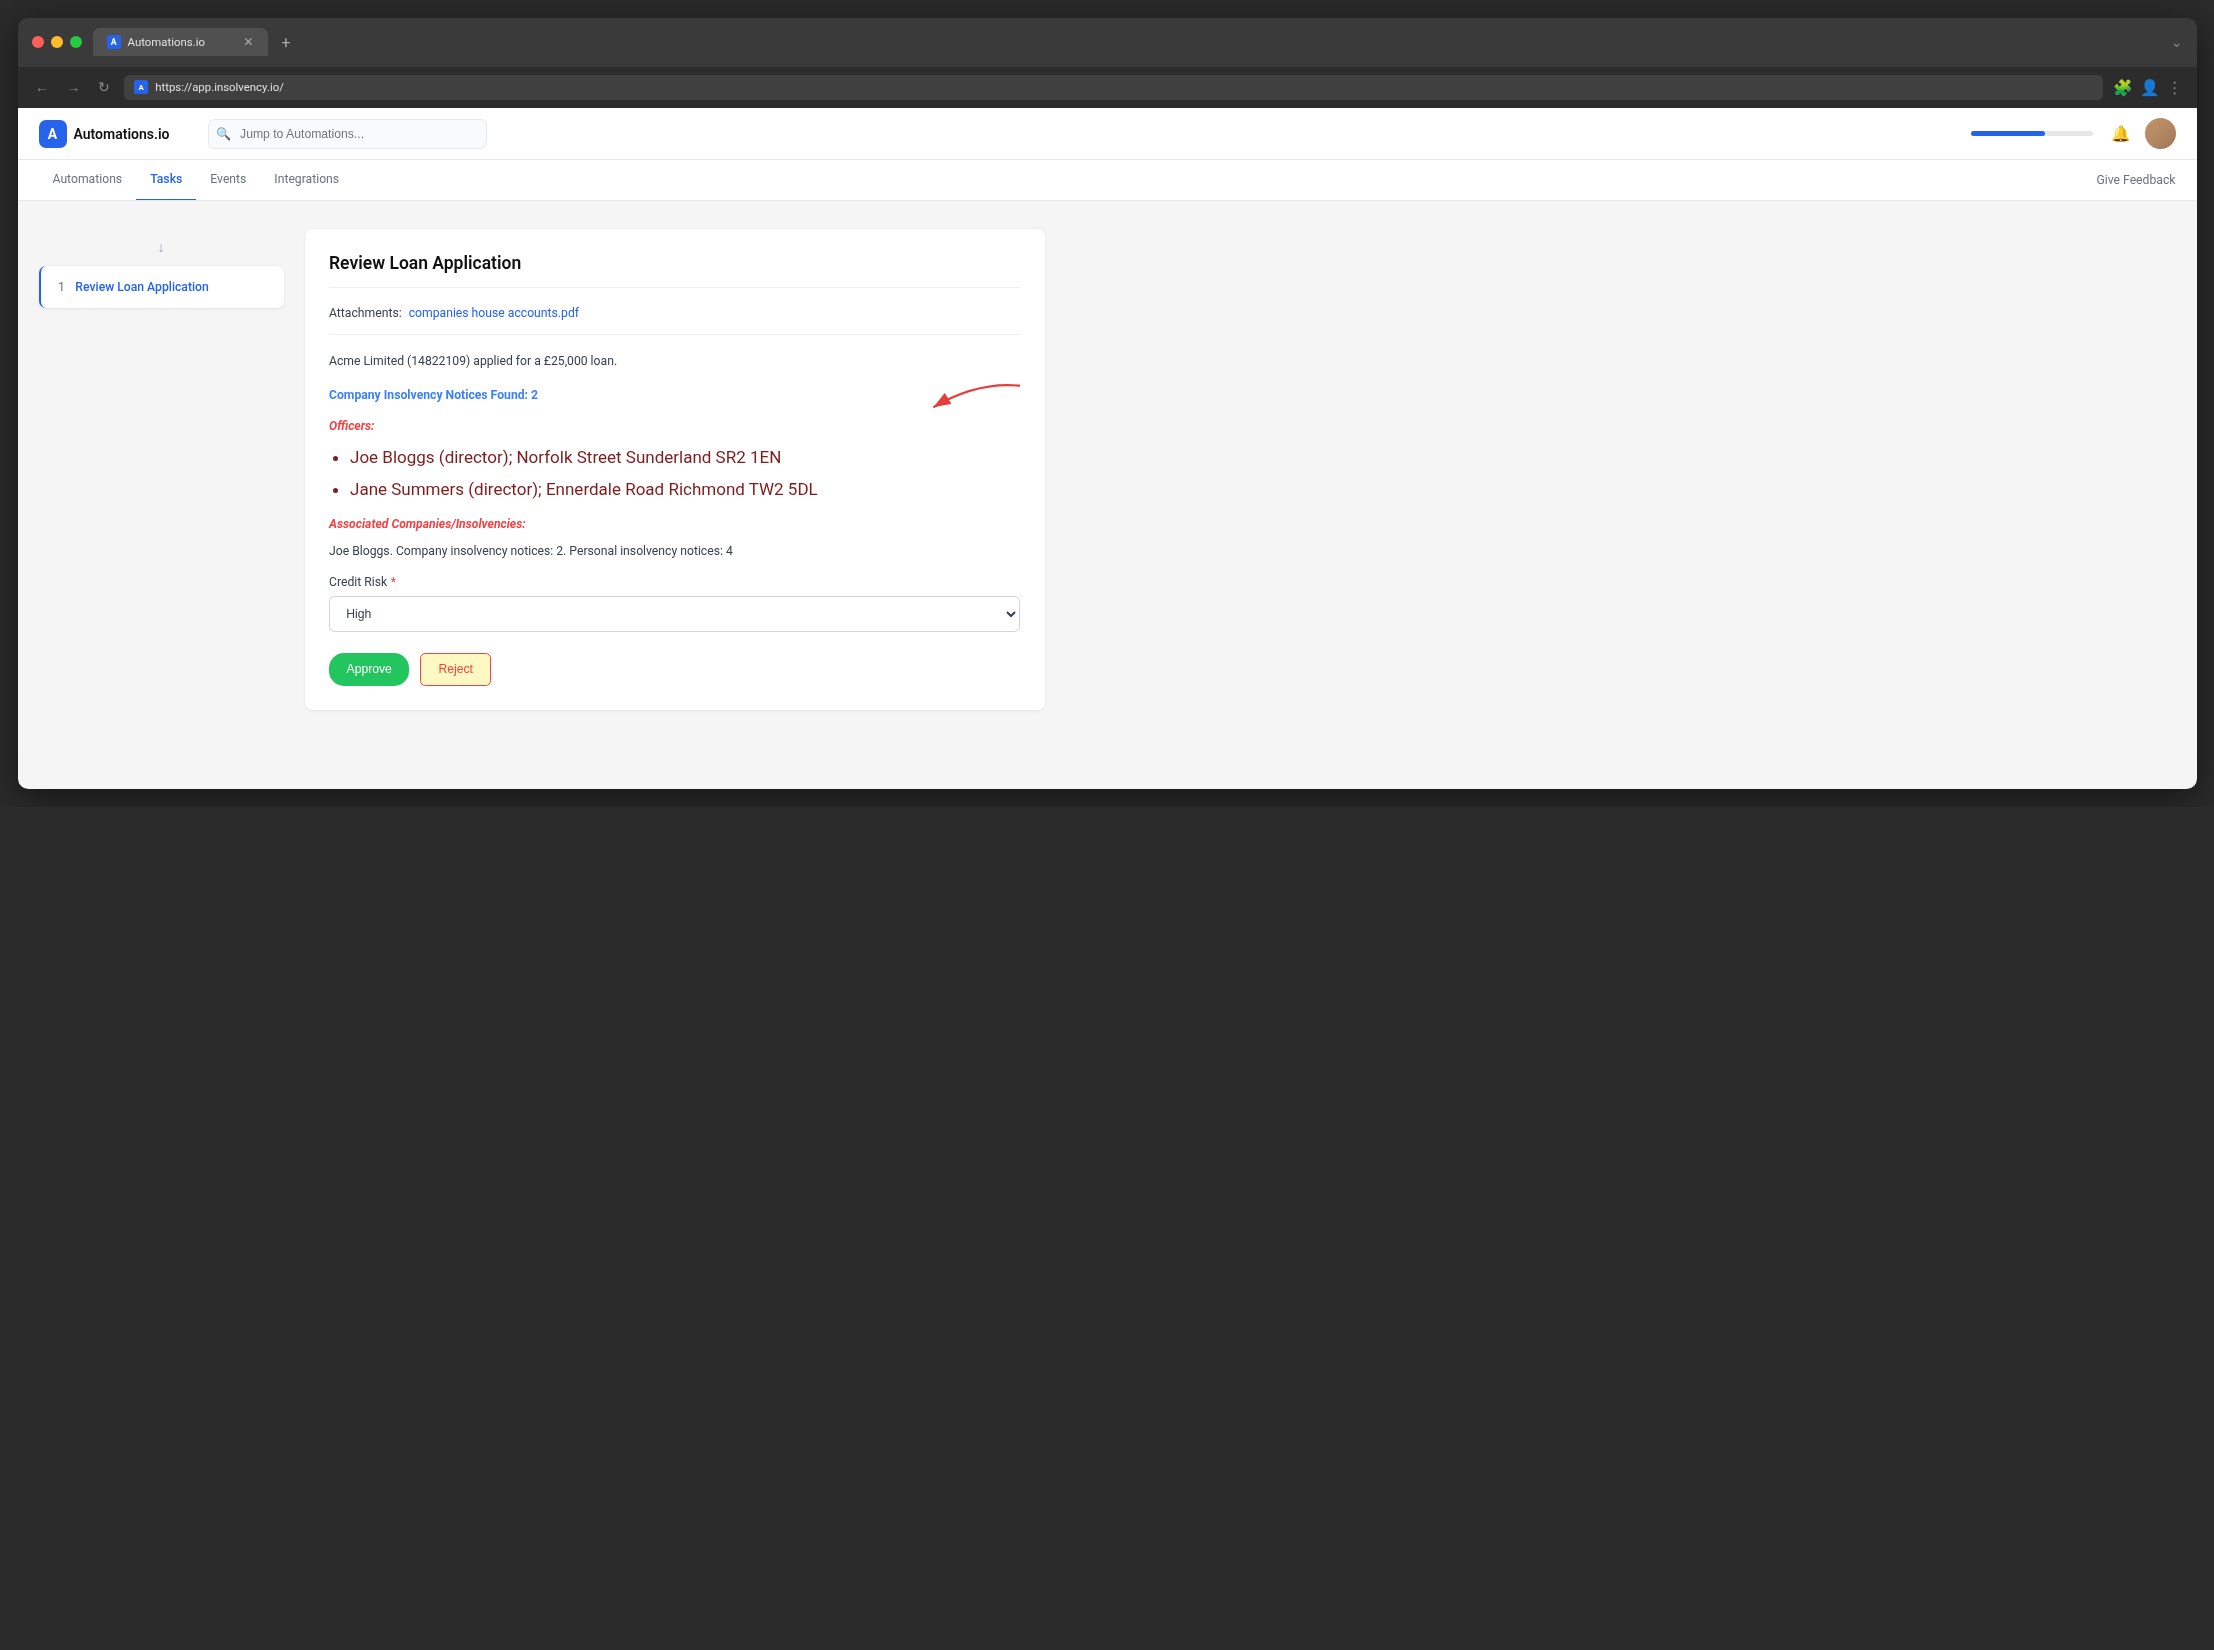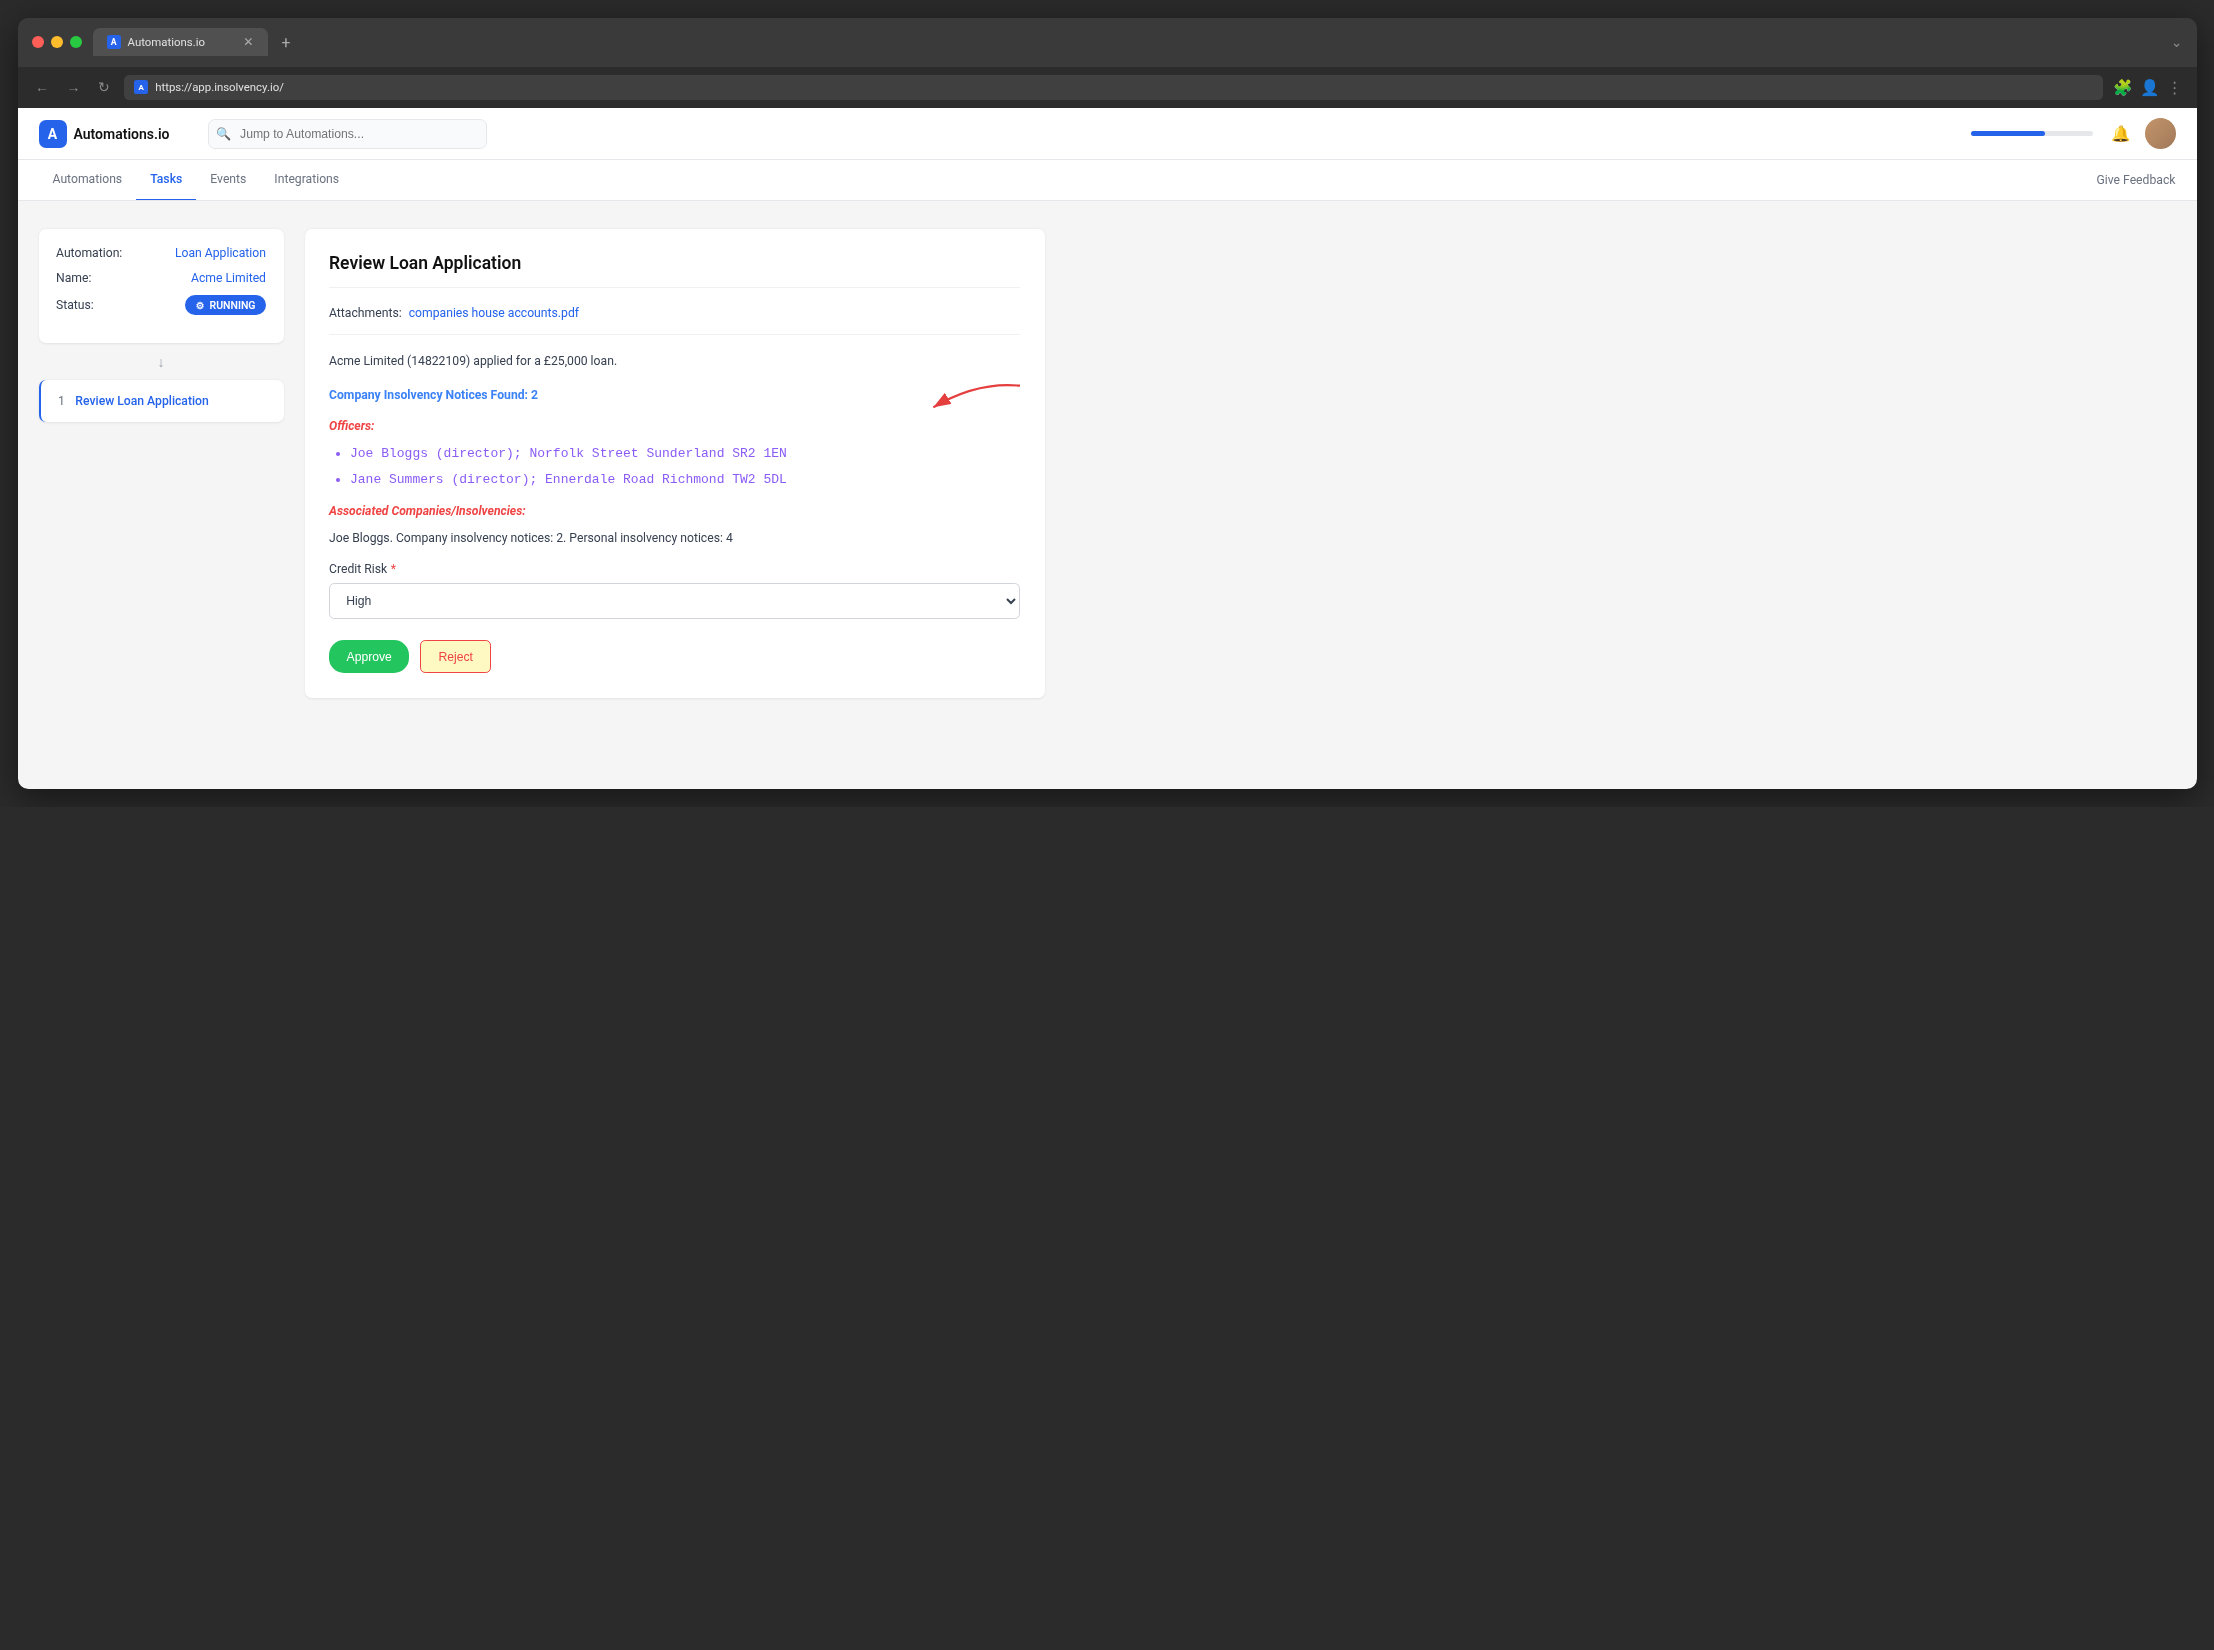--- a/index.html
+++ b/index.html
@@ -72,21 +72,21 @@
     
     .main-panel { flex: 1; background: white; border-radius: 7px; box-shadow: 0 0.9px 2.6px rgba(0,0,0,0.08); padding: 24.5px; }
     .section-title { font-size: 17.5px; font-weight: 600; color: #111; margin-bottom: 17.5px; padding-bottom: 14px; border-bottom: 0.9px solid #f0f0f0; }
     .attachments-row { display: flex; align-items: center; gap: 7px; padding-bottom: 14px; border-bottom: 0.9px solid #f0f0f0; margin-bottom: 17.5px; }
     .attachments-label { font-size: 12.2px; color: #374151; }
     .attachment-link { font-size: 12.2px; color: #2563eb; cursor: pointer; text-decoration: none; }
     .body-text { font-size: 12.2px; color: #374151; margin-bottom: 14px; line-height: 1.6; }
     .body-text-bold { font-size: 12.2px; color: #3b82f6; font-weight: 700; margin-bottom: 14px; line-height: 1.6; display: flex; align-items: center; gap: 7px; }
     .section-heading { font-size: 12.2px; color: #ef4444; font-weight: 700; margin-bottom: 10.5px; font-style: italic; }
     .bullet-list { list-style: disc; padding-left: 21px; margin-bottom: 14px; }
-    .bullet-list li { font-size: 13px; color: #8b5cf6; margin-bottom: 5.2px; line-height: 1.6; font-family: Liberation Mono, monospace; }
+    .bullet-list li { font-size: 17px; color: #7f1d1d; margin-bottom: 5.2px; line-height: 1.6; }
     .alpha-list { list-style: lower-alpha; padding-left: 21px; margin-bottom: 14px; }
     .alpha-list li { font-size: 12.2px; color: #374151; margin-bottom: 5.2px; line-height: 1.6; }
     .credit-risk-section { margin-bottom: 21px; }
     .credit-risk-label { font-size: 12.2px; color: #374151; margin-bottom: 7px; display: flex; align-items: center; gap: 3.5px; }
     .required-star { color: #ef4444; }
     .credit-risk-select { width: 100%; border: 0.9px solid #d1d5db; border-radius: 5.2px; padding: 8.7px 12.2px; font-size: 12.2px; color: #374151; appearance: auto; background: white; cursor: pointer; outline: none; }
     .action-buttons { display: flex; gap: 10.5px; }
     .btn-approve { background: #22c55e; color: white; border: none; border-radius: 15px; padding: 8.7px 17.5px; font-size: 12.2px; font-weight: 500; cursor: pointer; }
     .btn-reject { background: #fef9c3; color: #ef4444; border: 1.7px solid #ef4444; border-radius: 5.2px; padding: 8.7px 17.5px; font-size: 12.2px; font-weight: 500; cursor: pointer; }
 
@@ -163,37 +163,20 @@
         <a class="nav-item active">Tasks</a>
         <a class="nav-item">Events</a>
         <a class="nav-item">Integrations</a>
       </div>
       <span class="nav-feedback">Give Feedback</span>
     </div>
 
     <div class="main-content">
 
       <div class="sidebar-panel">
-        <div class="info-card">
-          <div class="info-row">
-            <span class="info-label">Automation:</span>
-            <a class="info-value-link">Loan Application</a>
-          </div>
-          <div class="info-row">
-            <span class="info-label">Name:</span>
-            <a class="info-value-link">Acme Limited</a>
-          </div>
-          <div class="info-row">
-            <span class="info-label">Status:</span>
-            <div class="status-badge">
-              <span class="status-badge-icon">⚙</span>
-              <span>RUNNING</span>
-            </div>
-          </div>
-        </div>
         <div class="arrow-down">↓</div>
         <div class="task-item">
           <span class="task-num">1</span>
           <span class="task-label">Review Loan Application</span>
         </div>
       </div>
 
       <div class="main-panel">
         <div class="section-title">Review Loan Application</div>
 

